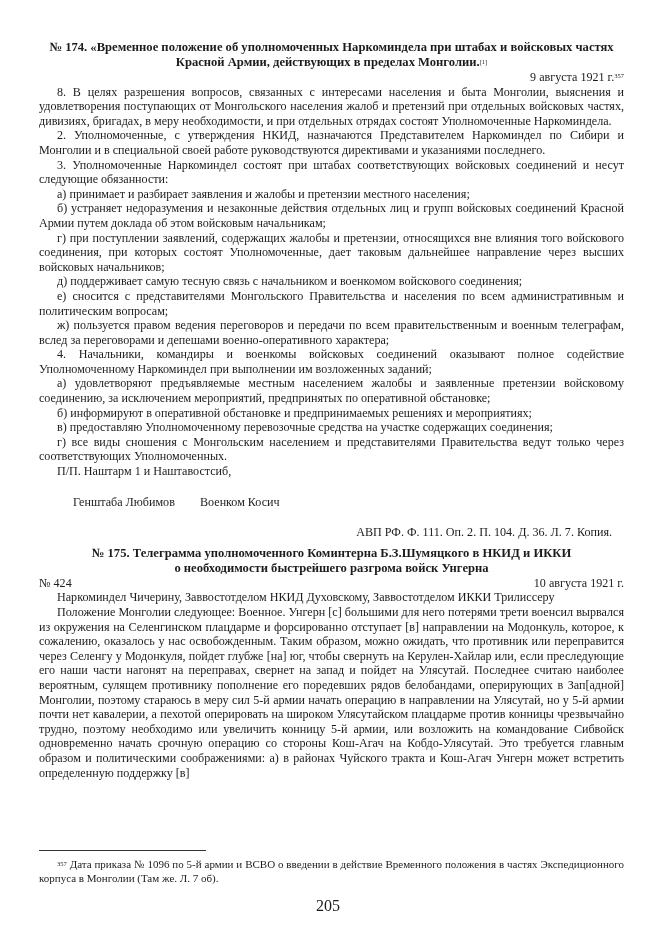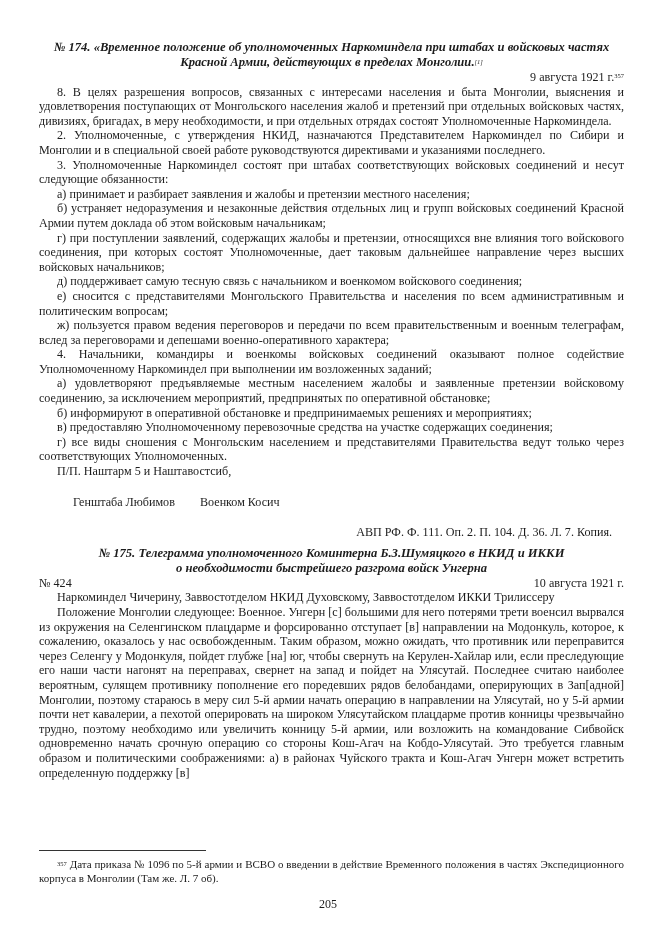--- a/index.html
+++ b/index.html
@@ -1,32 +1,32 @@
 <!DOCTYPE html>
 <html><head>
 <meta charset="utf-8">
 <style>
   html,body{margin:0;padding:0;background:#fff;}
   body{width:656px;height:950px;overflow:hidden;position:relative;font-family:"Liberation Serif",serif;color:#1c1c1c;}
   .page{position:absolute;left:39px;top:40px;width:585px;font-size:12.1px;line-height:14.6px;}
-  .title{font-weight:bold;text-align:center;font-size:12.6px;line-height:15px;margin:0;font-style:italic;}
+  .title{font-weight:bold;text-align:center;font-size:12.6px;line-height:15px;margin:0;}
   .title .t1{display:block;}
   .title .t2{display:block;}
   sup{font-size:6.5px;vertical-align:top;position:relative;top:-1px;font-weight:normal;}
   .date{text-align:right;margin:0;}
   .p{margin:0;text-align:justify;text-indent:18px;}
   .sig{margin:0;padding-left:18px;}
   .sig2{margin:16px;padding-left:18px;display:flex;}
   .sig2 span:first-child{width:127px;}
   .archive{text-align:right;margin:10px 12px 0 0;}
   .title2{margin-top:6px;}
   .rowline{display:flex;justify-content:space-between;margin:0;}
   .footnote-rule{position:absolute;left:39px;top:850px;width:167px;height:1px;background:#333;}
   .footnote{position:absolute;left:39px;top:858px;width:585px;font-size:11px;line-height:13.5px;text-align:justify;text-indent:18px;margin:0;}
-  .pagenum{position:absolute;left:0;width:656px;top:897px;text-align:center;font-size:12px;}
+  .pagenum{position:absolute;left:0;width:656px;top:897px;text-align:center;font-size:16px;}
 </style>
 </head>
 <body>
 
 <div class="page">
   <p class="title">
     <span class="t1">№ 174. «Временное положение об уполномоченных Наркоминдела при штабах и войсковых частях</span>
     <span class="t2"><span>Красной Армии, действующих в пределах Монголии.</span><sup>[1]</sup></span>
   </p>
   <p class="date"><span>9 августа 1921 г.</span><sup>357</sup></p>
@@ -39,21 +39,21 @@
   <p class="p">г) при поступлении заявлений, содержащих жалобы и претензии, относящихся вне влияния того войскового соединения, при которых состоят Уполномоченные, дает таковым дальнейшее направление через высших войсковых начальников;</p>
   <p class="p">д) поддерживает самую тесную связь с начальником и военкомом войскового соединения;</p>
   <p class="p">е) сносится с представителями Монгольского Правительства и населения по всем административным и политическим вопросам;</p>
   <p class="p">ж) пользуется правом ведения переговоров и передачи по всем правительственным и военным телеграфам, вслед за переговорами и депешами военно-оперативного характера;</p>
   <p class="p">4. Начальники, командиры и военкомы войсковых соединений оказывают полное содействие Уполномоченному Наркоминдел при выполнении им возложенных заданий;</p>
   <p class="p">а) удовлетворяют предъявляемые местным населением жалобы и заявленные претензии войсковому соединению, за исключением мероприятий, предпринятых по оперативной обстановке;</p>
   <p class="p">б) информируют в оперативной обстановке и предпринимаемых решениях и мероприятиях;</p>
   <p class="p">в) предоставляю Уполномоченному перевозочные средства на участке содержащих соединения;</p>
   <p class="p">г) все виды сношения с Монгольским населением и представителями Правительства ведут только через соответствующих Уполномоченных.</p>
 
-  <p class="sig">П/П. Наштарм 5 и Наштавостсиб,</p>
+  <p class="sig">П/П. Наштарм 1 и Наштавостсиб,</p>
   <p class="sig2">
     <span>Генштаба Любимов</span>
     <span>Военком Косич</span>
   </p>
   <p class="archive">АВП РФ. Ф. 111. Оп. 2. П. 104. Д. 36. Л. 7. Копия.</p>
 
   <p class="title title2">
     <span class="t1">№ 175. Телеграмма уполномоченного Коминтерна Б.З.Шумяцкого в НКИД и ИККИ</span>
     <span class="t2">о необходимости быстрейшего разгрома войск Унгерна</span>
   </p>

